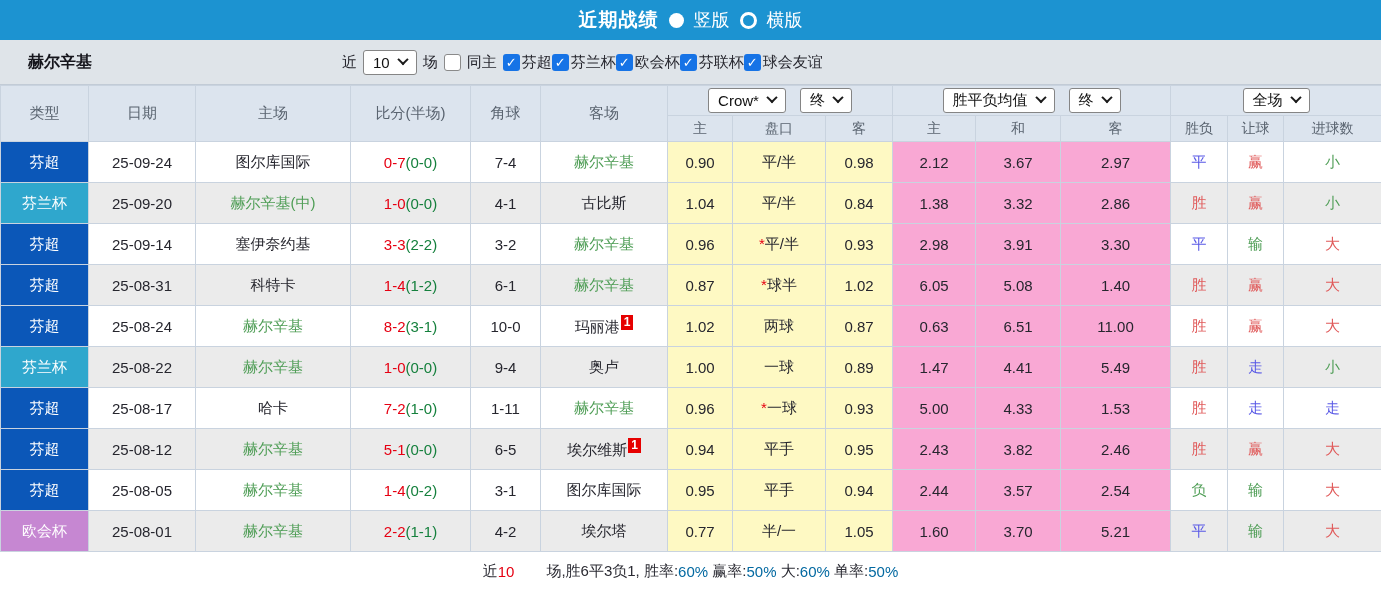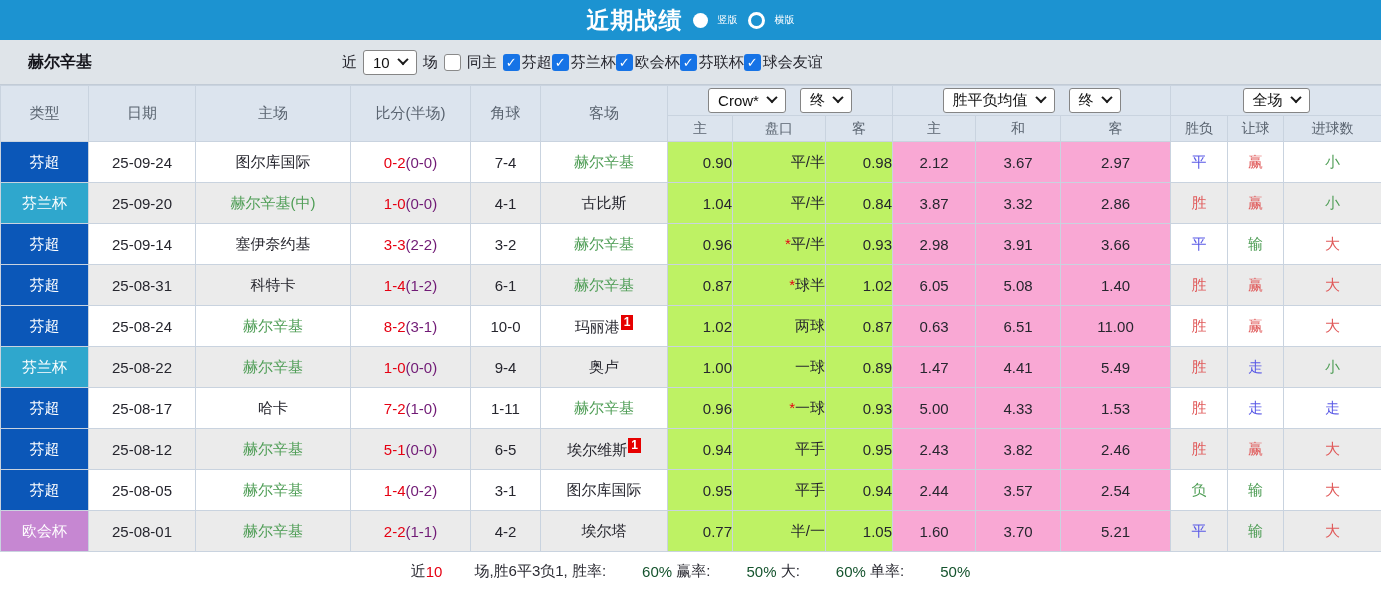--- a/index.html
+++ b/index.html
@@ -5,24 +5,24 @@
   * { margin:0; padding:0; box-sizing:border-box; }
   html,body { width:1381px; }
   body {
     font-family:"Liberation Sans","DejaVu Sans",sans-serif;
     background:#fff; color:#26262e; width:1381px; height:590px; overflow:hidden;
   }
   
   .topbar {
     height:40px; background:#1c93d1; display:flex; align-items:center; justify-content:center; gap:10px;
   }
-  .topbar .title { color:#fff; font-weight:bold; font-size:23px; letter-spacing:1px; }
+  .topbar .title { color:#fff; font-weight:bold; font-size:19px; letter-spacing:1px; }
   .radio { width:15px; height:15px; border-radius:50%; background:#fff; display:inline-block; cursor:pointer; }
   .radio.unchecked { background:transparent; border:3.5px solid #fff; width:17px; height:17px; }
-  .topbar .rlabel { color:#fff; font-size:10px; cursor:pointer; }
+  .topbar .rlabel { color:#fff; font-size:18px; cursor:pointer; }
   
   .filterbar {
     height:45px; background:#dfe4e9; display:flex; align-items:center; font-size:15px;
     border-bottom:1px solid #c2cbd6;
   }
   .teamname { font-weight:bold; font-size:16px; color:#15151c; margin-left:28px; }
   .filters { display:flex; align-items:center; gap:6px; margin-left:250px; }
   .sel {
     display:inline-flex; align-items:center; gap:9px; background:#fff; border:1px solid #858585;
     border-radius:3px; padding:1px 9px; height:25px; font-size:15px; color:#111; cursor:pointer; white-space:nowrap;
@@ -43,41 +43,41 @@
   td,th { border:1px solid #c9d3df; text-align:center; vertical-align:middle; font-weight:normal; overflow:hidden; white-space:nowrap; }
   thead th { background:#dce4ee; color:#5a6470; }
   .ctrl-row th { height:30px; }
   .sub-row th { height:26px; font-size:14px; }
   .head-main th { font-size:15px; }
   .ctrl-cell { padding:2px 0; }
   .ctrl-wrap { display:flex; align-items:center; justify-content:center; gap:14px; }
   tbody tr { height:41px; }
   tbody tr.odd { background:#ffffff; }
   tbody tr.even { background:#ebebeb; }
-  td.odds { background:#bef264;text-align:right; }
+  td.odds { background:#fef9c3; }
   td.mean { background:#f9a8d4; }
   .lg-super { background:#0b57b8; color:#fff; }
   .lg-cupfi { background:#2fa7cd; color:#fff; }
   .lg-uefa  { background:#c687d2; color:#fff; }
   .team-green { color:#4e9d55; }
   .ft { color:#e60012; }
-  .ht { color:#701a75; }
+  .ht { color:#15803d; }
   .star { color:#e60012; }
   .red   { color:#e05a5a; }
   .green { color:#4e9d55; }
   .blue  { color:#5a5ae6; }
   .badge {
     display:inline-block; background:#e60000; color:#fff; font-size:12px; font-weight:bold;
     line-height:15px; padding:0 3px; vertical-align:super; margin-left:1px;
   }
   
   .footer { height:39px; display:flex; align-items:center; justify-content:center; font-size:15px; background:#fff; }
   .c-dark { color:#2b2b33; }
   .c-red  { color:#e60012; }
-  .c-blue { color:#14532d;margin-left:36px; }
+  .c-blue { color:#0369a1; }
 </style>
 </head>
 <body>
 
 <div class="topbar">
   <span class="title">近期战绩</span>
   <span class="radio"></span>
   <span class="rlabel">竖版</span>
   <span class="radio unchecked"></span>
   <span class="rlabel">横版</span>
@@ -189,21 +189,21 @@
       <th>让球</th>
       <th>进球数</th>
     </tr>
   </thead>
   <tbody id="tbody">
       <tr class="odd">
     <td class="lg-super">芬超</td>
     <td>25-09-24</td>
     <td>图尔库国际</td>
     <td>
-      <span class="ft">0-2</span><span class="ht">(0-0)</span>
+      <span class="ft">0-7</span><span class="ht">(0-0)</span>
     </td>
     <td>7-4</td>
     <td>
       <span class="team-green">赫尔辛基</span>
     </td>
     <td class="odds">
       <span>0.90</span>
     </td>
     <td class="odds">
       <span>平/半</span>
@@ -227,21 +227,21 @@
     <td>
       <span>古比斯</span>
     </td>
     <td class="odds">
       <span>1.04</span>
     </td>
     <td class="odds">
       <span>平/半</span>
     </td>
     <td class="odds">0.84</td>
-    <td class="mean">3.87</td>
+    <td class="mean">1.38</td>
     <td class="mean">3.32</td>
     <td class="mean">2.86</td>
     <td class="red">胜</td>
     <td class="red">赢</td>
     <td class="green">小</td>
   </tr>
       <tr class="odd">
     <td class="lg-super">芬超</td>
     <td>25-09-14</td>
     <td>塞伊奈约基</td>
@@ -254,21 +254,21 @@
     </td>
     <td class="odds">
       <span>0.96</span>
     </td>
     <td class="odds">
       <span class="star">*</span><span>平/半</span>
     </td>
     <td class="odds">0.93</td>
     <td class="mean">2.98</td>
     <td class="mean">3.91</td>
-    <td class="mean">3.66</td>
+    <td class="mean">3.30</td>
     <td class="blue">平</td>
     <td class="green">输</td>
     <td class="red">大</td>
   </tr>
       <tr class="even">
     <td class="lg-super">芬超</td>
     <td>25-08-31</td>
     <td>科特卡</td>
     <td>
       <span class="ft">1-4</span><span class="ht">(1-2)</span>

